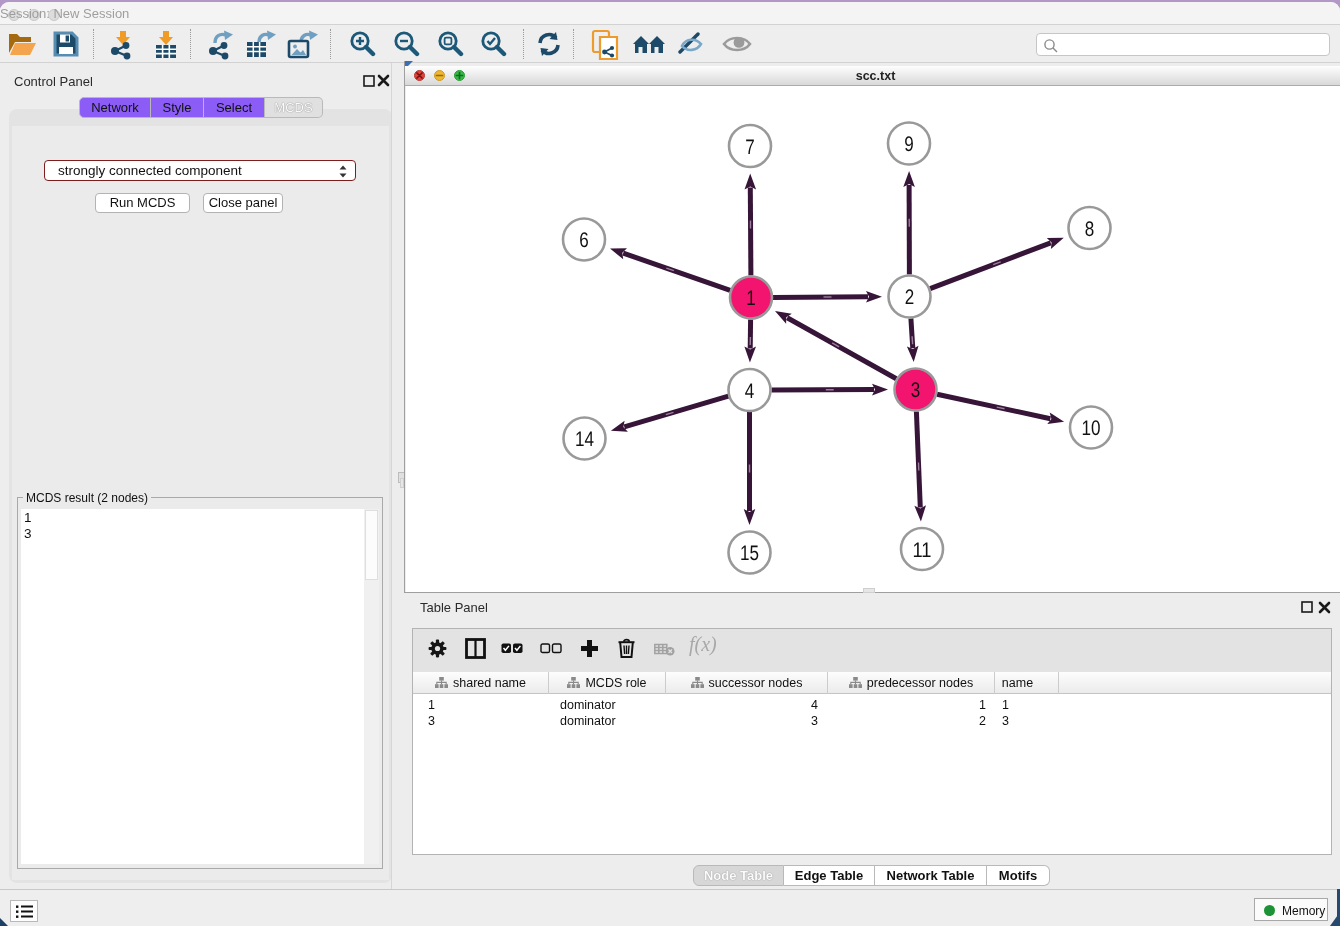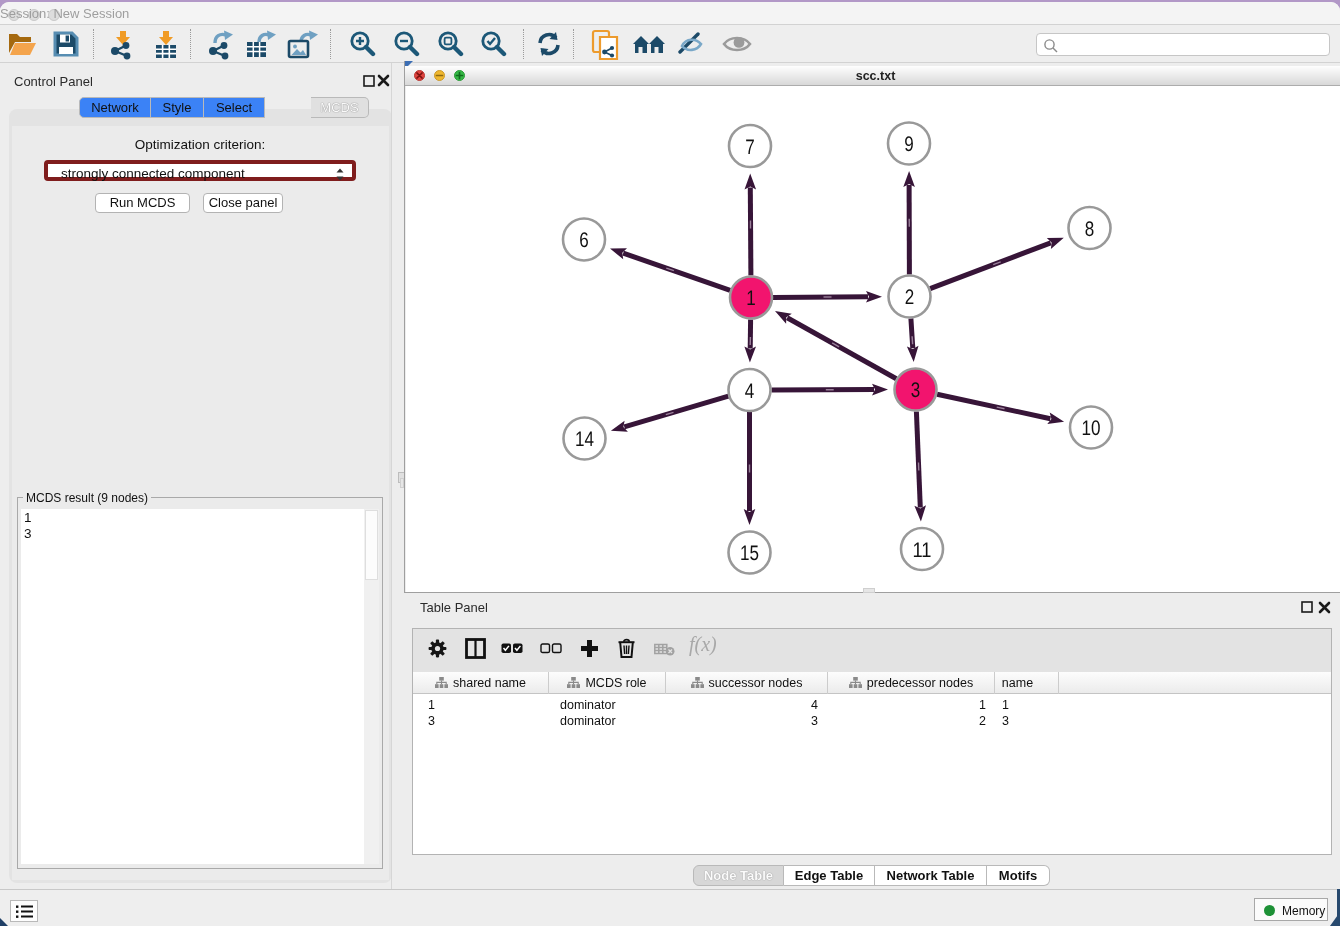--- a/index.html
+++ b/index.html
@@ -9,21 +9,21 @@
 .win { position:absolute; left:0; top:2px; width:1340px; height:924px; background:#ededed; border-radius:9px 9px 0 0; }
 .titlebar { position:absolute; left:0; top:2px; width:1340px; height:23px; background:#f4f4f4; border-radius:9px 9px 0 0; border-bottom:1px solid #d2d2d2; }
 .tl { position:absolute; top:7px; width:12px; height:12px; border-radius:50%; background:#dddddd; border:1px solid #c9c9c9; }
 .title { position:absolute; top:4px; width:100%; text-align:left; font-size:13px; color:#9e9e9e; }
 .toolbar { position:absolute; left:0; top:25px; width:1340px; height:38px; background:#eeeeee; border-bottom:1px solid #d2d2d2; }
 .tsep { position:absolute; top:4px; height:30px; width:0; border-left:1px dotted #9a9a9a; }
 .search { position:absolute; left:1036px; top:8px; width:294px; height:23px; background:#fff; border:1px solid #c6c6c6; border-radius:4px; }
 .leftpanel { position:absolute; left:0; top:63px; width:404px; height:826px; background:#ededed; }
 .ph-title { font-size:13px; color:#2b2b2b; }
 .tabseg { position:absolute; top:34px; height:21px; font-size:13px; color:#111; z-index:5; }
-.tabseg div { position:absolute; top:0; height:21px; background:#3b82f6; border:1px solid #b9b9b9; border-left:none; line-height:20px; text-align:center; }
+.tabseg div { position:absolute; top:0; height:21px; background:#8b5cf6; border:1px solid #b9b9b9; border-left:none; line-height:20px; text-align:center; }
 .panelframe { position:absolute; left:9px; top:46px; width:383px; height:774px; background:#e3e3e3; border-radius:8px; }
 .panelinner { position:absolute; left:3px; top:17px; width:377px; height:754px; background:#ebebeb; }
 .mbtn { position:absolute; background:#fff; border:1px solid #b3b3b3; border-radius:4px; font-size:13px; color:#111; text-align:center; line-height:18px; }
 .fieldset { position:absolute; left:17px; top:434px; width:366px; height:372px; border:1px solid #a9a9a9; background:#ebebeb; }
 .netwin { position:absolute; left:404px; top:61px; width:1012px; height:532px; }
 .nettitle { position:absolute; left:0; top:5px; width:935px; height:20px; background:linear-gradient(#fefefe,#d8d8d8); border-bottom:1px solid #acacac; }
 .tl2 { position:absolute; top:4px; width:11px; height:11px; border-radius:50%; }
 .netwin { border-left:1px solid #9f9f9f; border-bottom:1px solid #9f9f9f; }
 .canvas { position:absolute; left:1px; top:25px; width:935px; height:506px; background:#ffffff; }
 .tablepanel { position:absolute; left:404px; top:593px; width:936px; height:296px; background:#ededed; }
@@ -160,36 +160,35 @@
   <svg class="abs" style="left:363px;top:12px" width="12" height="12" viewBox="0 0 12 12">
       <rect x="1" y="1" width="10" height="10" fill="none" stroke="#1a1a1a" stroke-width="1.6"></rect>
     </svg>
   <svg class="abs" style="left:377px;top:11px" width="13" height="13" viewBox="0 0 13 13">
       <path d="M2 2 L11 11 M11 2 L2 11" stroke="#1a1a1a" stroke-width="2.6" stroke-linecap="round"></path>
     </svg>
   <div class="tabseg" style="left:79px;width:245px">
     <div style="left:0;width:72px;border-left:1px solid #b9b9b9;border-radius:5px 0 0 5px;">Network</div>
     <div style="left:72px;width:53px">Style</div>
     <div style="left:125px;width:61px">Select</div>
-    <div style="left:186px;width:58px;border-radius:0 5px 5px 0;background:#e0e0e0;color:#fafafa;text-shadow:0 0 1px #8f8f8f, 0 0 1px #8f8f8f;margin-left:46px;">MCDS</div>
+    <div style="left:186px;width:58px;border-radius:0 5px 5px 0;background:#e0e0e0;color:#fafafa;text-shadow:0 0 1px #8f8f8f, 0 0 1px #8f8f8f;">MCDS</div>
   </div>
   <div class="panelframe">
       <div class="panelinner"></div>
     </div>
-  <div class="abs" style="left:0;top:74px;width:400px;text-align:center;font-size:13.5px;color:#111">Optimization criterion:</div>
-  <div class="abs" style="left:44px;top:97px;width:312px;height:21px;background:#fff;border:4px solid #7f1d1d;border-radius:4px;font-size:13.5px;color:#111;line-height:20px;">
+  <div class="abs" style="left:44px;top:97px;width:312px;height:21px;background:#fff;border:1px solid #7f1d1d;border-radius:4px;font-size:13.5px;color:#111;line-height:20px;">
     <span style="margin-left:13px">strongly connected component</span>
     <svg class="abs" style="right:7px;top:3px" width="10" height="15" viewBox="0 0 10 15">
         <path d="M1.5 5.5 L5 1.5 L8.5 5.5 Z M1.5 9.5 L5 13.5 L8.5 9.5 Z" fill="#333"></path>
       </svg>
   </div>
   <div class="mbtn" style="left:95px;top:130px;width:95px;height:20px;">Run MCDS</div>
   <div class="mbtn" style="left:203px;top:130px;width:80px;height:20px;">Close panel</div>
   <div class="fieldset">
-    <div class="abs" style="left:5px;top:-7px;background:#ebebeb;padding:0 3px;font-size:12px;color:#111;z-index:2">MCDS result (9 nodes)</div>
+    <div class="abs" style="left:5px;top:-7px;background:#ebebeb;padding:0 3px;font-size:12px;color:#111;z-index:2">MCDS result (2 nodes)</div>
     <div class="abs" style="left:3px;top:11px;width:358px;height:355px;background:#fff;">
       <div class="abs" style="left:3px;top:1px;font-size:13.5px;color:#111;line-height:16px">1<br>3</div>
       <div class="abs" style="right:0;top:0;width:15px;height:355px;background:#f0f0f0;"></div>
       <div class="abs" style="right:1px;top:1px;width:13px;height:70px;background:#fcfcfc;border:1px solid #dedede;"></div>
     </div>
   </div>
 </div>
 
 <div class="abs" style="left:391px;top:63px;width:1px;height:826px;background:#d6d6d6"></div>
 <div class="abs" style="left:398px;top:472px;width:7px;height:11px;background:#e0e0e0;border:1px solid #bdbdbd"></div>

